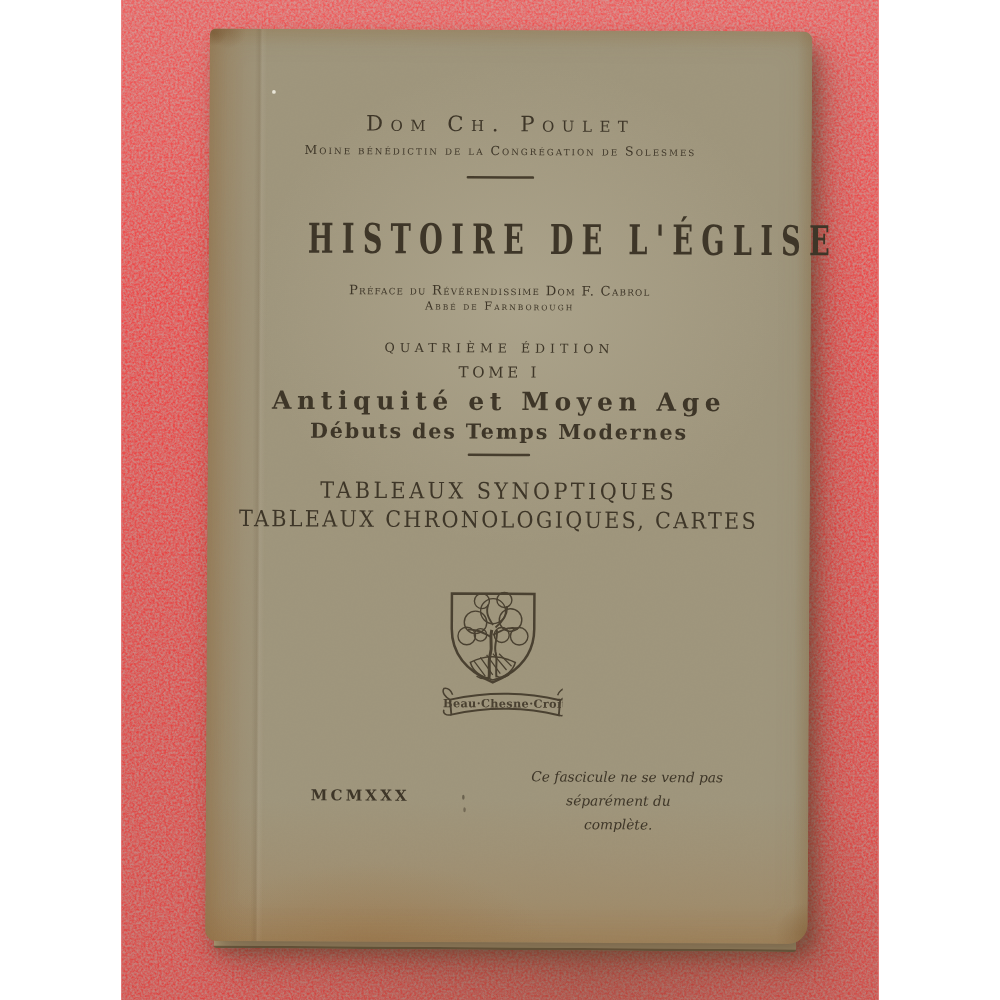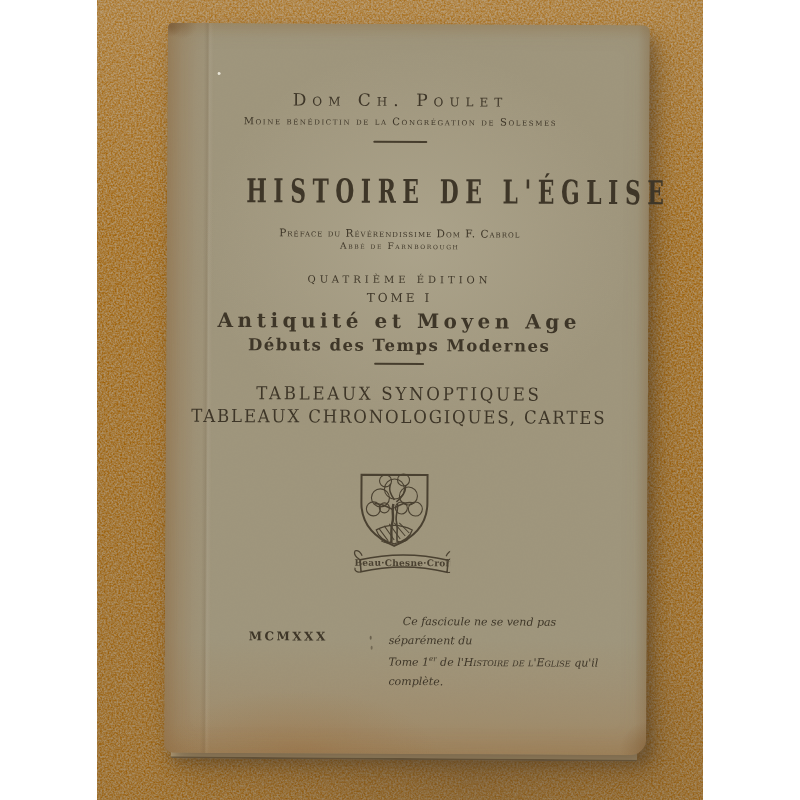--- a/index.html
+++ b/index.html
@@ -2,21 +2,21 @@
 <html><head>
 <meta charset="utf-8">
 <style>
   html,body{margin:0;padding:0;}
   body{
     width:800px;height:800px;background:#ffffff;overflow:hidden;position:relative;
     font-family:"DejaVu Serif", serif;
   }
   .photo{
     position:absolute;left:97px;top:0;width:606px;height:800px;
-    background:#a16207;overflow:hidden;
+    background:#ef4444;overflow:hidden;
   }
   .photo > svg.texture{position:absolute;left:0;top:0;pointer-events:none;}
   .surface-shade{
     position:absolute;inset:0;pointer-events:none;
     background:
       radial-gradient(ellipse 420px 260px at 62% 97%, rgba(96,76,52,.30), transparent 70%),
       linear-gradient(to bottom, rgba(255,255,255,.10) 0%, transparent 30%, rgba(98,82,60,.12) 100%);
   }
   .page-edge{
     position:absolute;left:74px;top:751px;width:466px;height:7px;
@@ -58,21 +58,21 @@
   .tome{top:267px;font-size:12px;letter-spacing:3px;}
   .subtitle-main{top:285px;font-size:20px;font-weight:bold;letter-spacing:4.5px;}
   .subtitle-secondary{top:312px;font-size:16.5px;font-weight:bold;letter-spacing:1.5px;}
   .rule-mid{top:339px;left:calc(50% - 33px);width:50px;}
   .section1{top:359px;font-size:18px;letter-spacing:3px;transform:scaleX(.92);}
   .section2{top:382px;font-size:18px;letter-spacing:2px;transform:scaleX(.92);}
   .emblem{position:absolute;left:185px;top:446px;width:100px;height:112px;}
   .emblem path,.emblem circle{stroke:#4a4131;fill:none;}
   .emblem text{fill:#4a4131;font-family:"DejaVu Serif",serif;font-weight:bold;}
   .year{position:absolute;left:84px;top:606px;font-size:12px;font-weight:bold;letter-spacing:2.5px;}
-  .colophon{position:absolute;left:224px;top:588px;width:212px;font-style:italic;font-size:11px;line-height:19px;color:#3e3628;}
+  .colophon{position:absolute;left:224px;top:588px;width:212px;font-style:italic;font-size:11px;line-height:19px;color:#3e3628;text-align:center;}
   .colophon .line1{text-indent:14px;}
   .colophon .caps{font-variant:small-caps;font-style:italic;}
   .colophon sup{font-size:7px;}
   .speck{position:absolute;border-radius:50%;}
   .speck.a{left:205px;top:612px;width:2px;height:4px;background:rgba(62,54,40,.55);}
   .speck.b{left:206px;top:622px;width:2px;height:4px;background:rgba(62,54,40,.45);}
   .fleck{position:absolute;left:50px;top:49px;width:3px;height:3px;border-radius:50%;background:rgba(246,243,232,.85);}
 </style>
 </head>
 <body>
@@ -149,18 +149,17 @@
         </svg>
       </div>
 
       <div class="year">MCMXXX</div>
 
       <div class="speck a"></div>
       <div class="speck b"></div>
 
       <div class="colophon">
         <div class="line1">Ce fascicule ne se vend pas séparément du</div>
-        <div class="line2"><span>Tome 1</span><sup>er</sup><span> de l'</span><span class="caps">Histoire de l'Eglise</span><span> qu'il</span></div>
         <div class="line3">complète.</div>
       </div>
     </div>
   </div>
 </div>
 
 </body></html>

